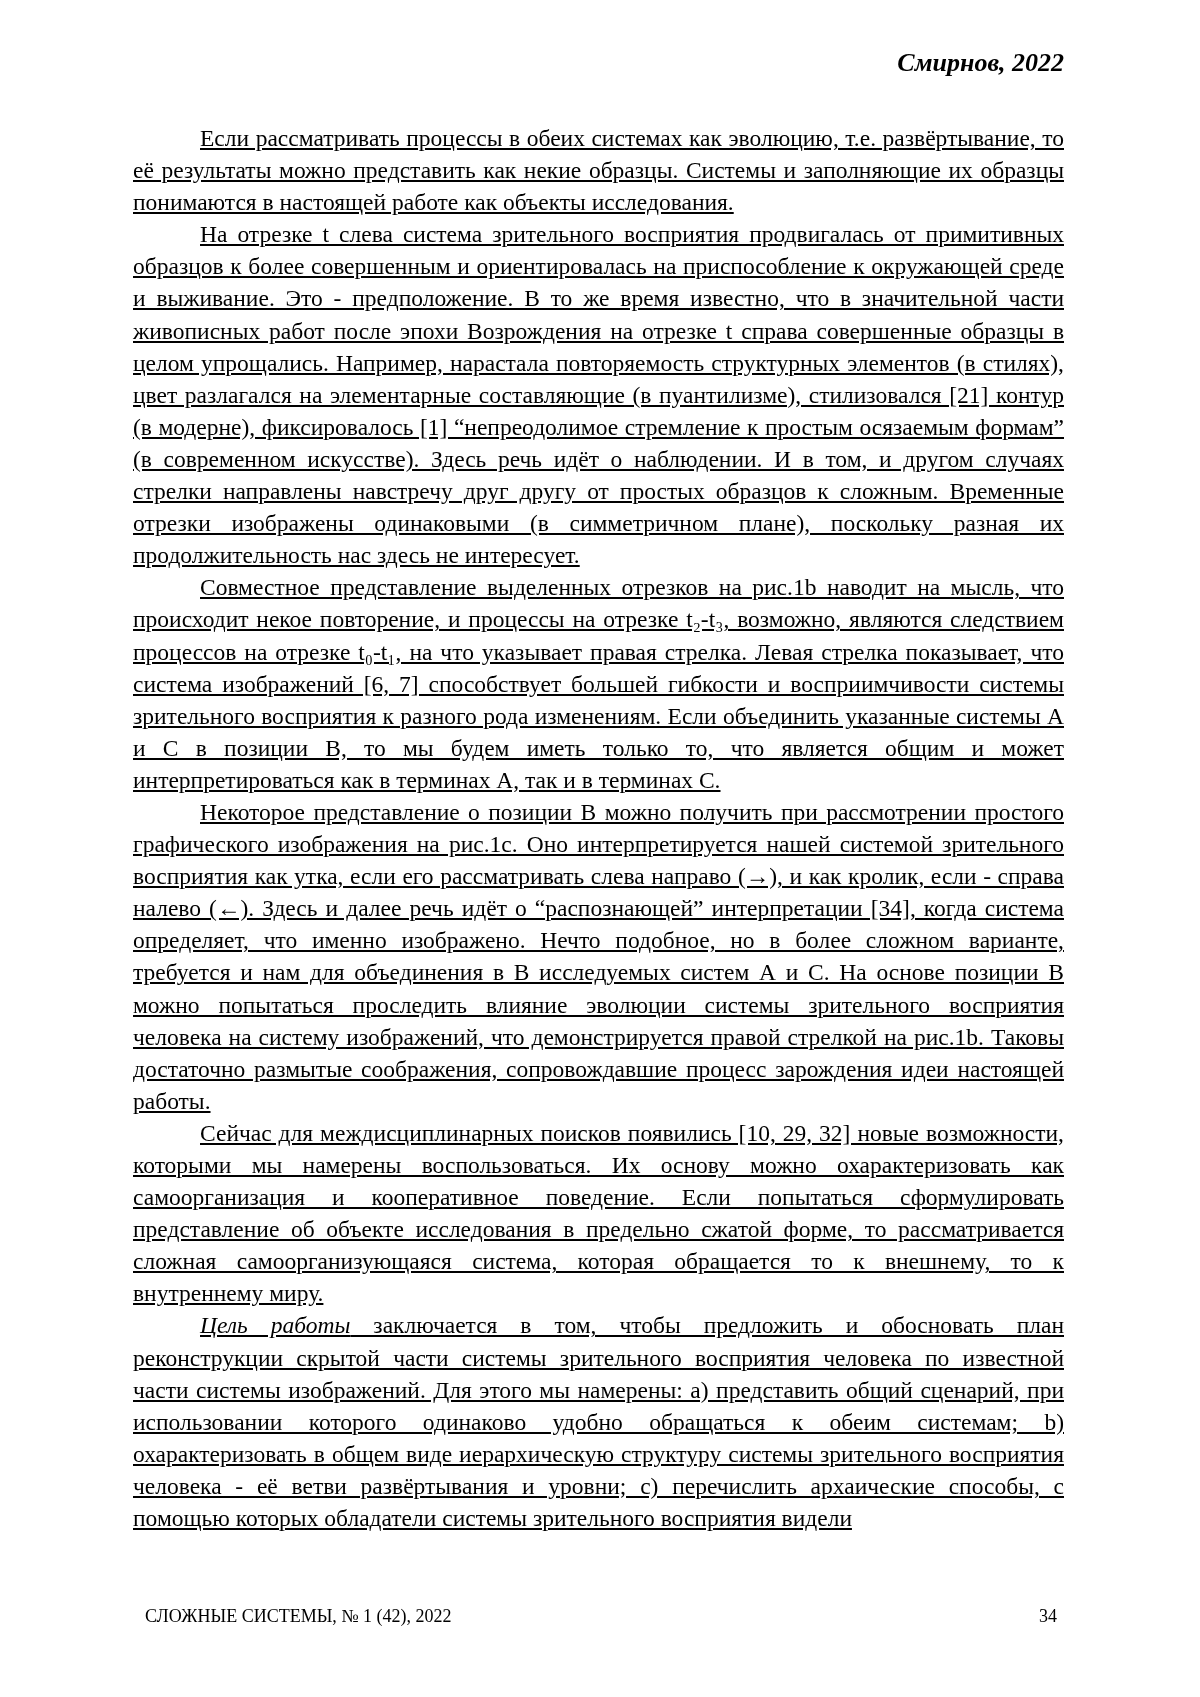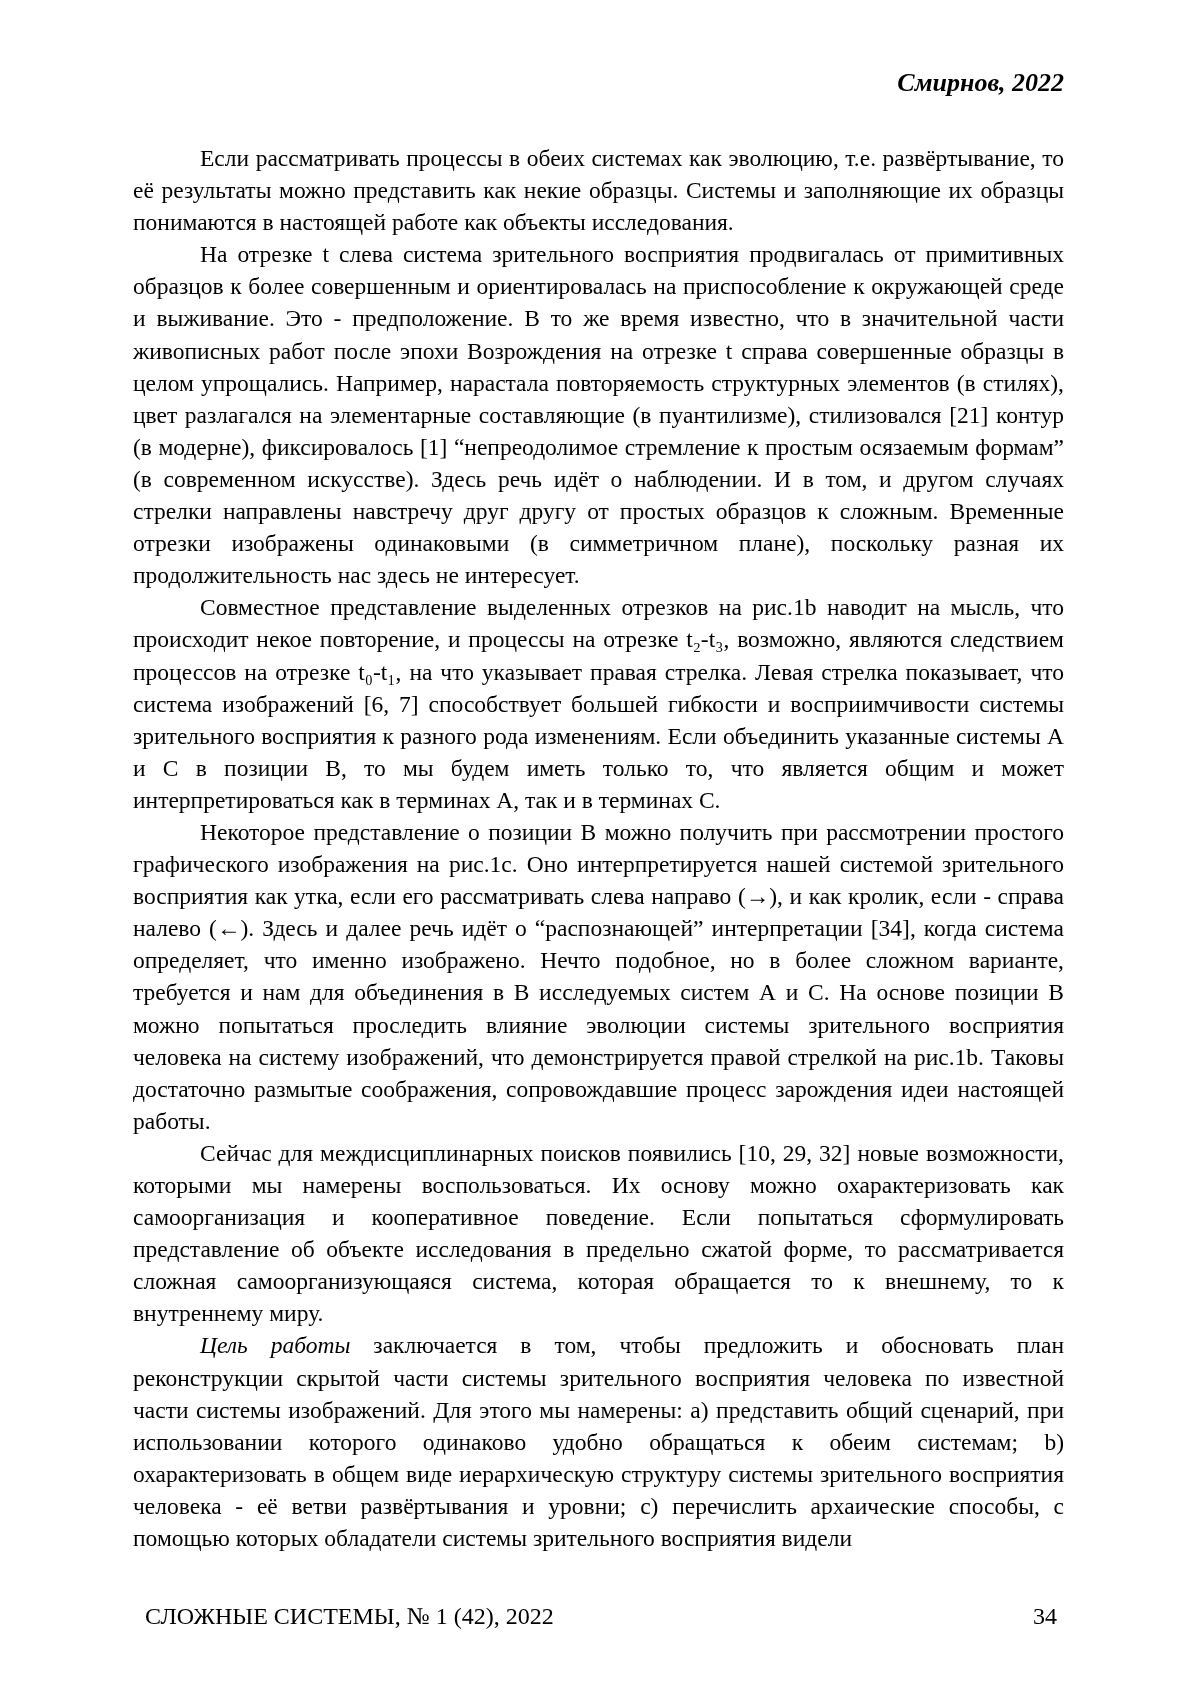--- a/index.html
+++ b/index.html
@@ -16,51 +16,52 @@
     overflow: hidden;
   }
   .page {
     position: absolute;
     left: 133px;
     top: 0;
     width: 931px;
     height: 1697px;
   }
   .running-head {
-    margin-top: 68px;
+    margin-top: 48px;
     text-align: right;
     font-size: 26px;
     line-height: 30px;
     font-weight: bold;
     font-style: italic;
     font-family: Liberation Serif, serif;
   }
   .article-body {
     margin-top: 44px;
     font-size: 23.5px;
     line-height: 32.1px;
     text-align: justify;
   }
   .article-body p {
     margin: 0;
     padding: 0;
     text-indent: 67px;
+    text-decoration: underline;
   }
   .lead-italic {
     font-style: italic;
   }
   .page-footer {
     position: absolute;
     left: 145px;
     top: 1601px;
     width: 912px;
     display: flex;
     justify-content: space-between;
     align-items: flex-start;
-    font-size: 24px;
+    font-size: 18px;
     line-height: 30px;
   }
 </style>
 </head>
 <body>
 
 <div class="page">
 
   <div class="running-head">Смирнов, 2022</div>
 

